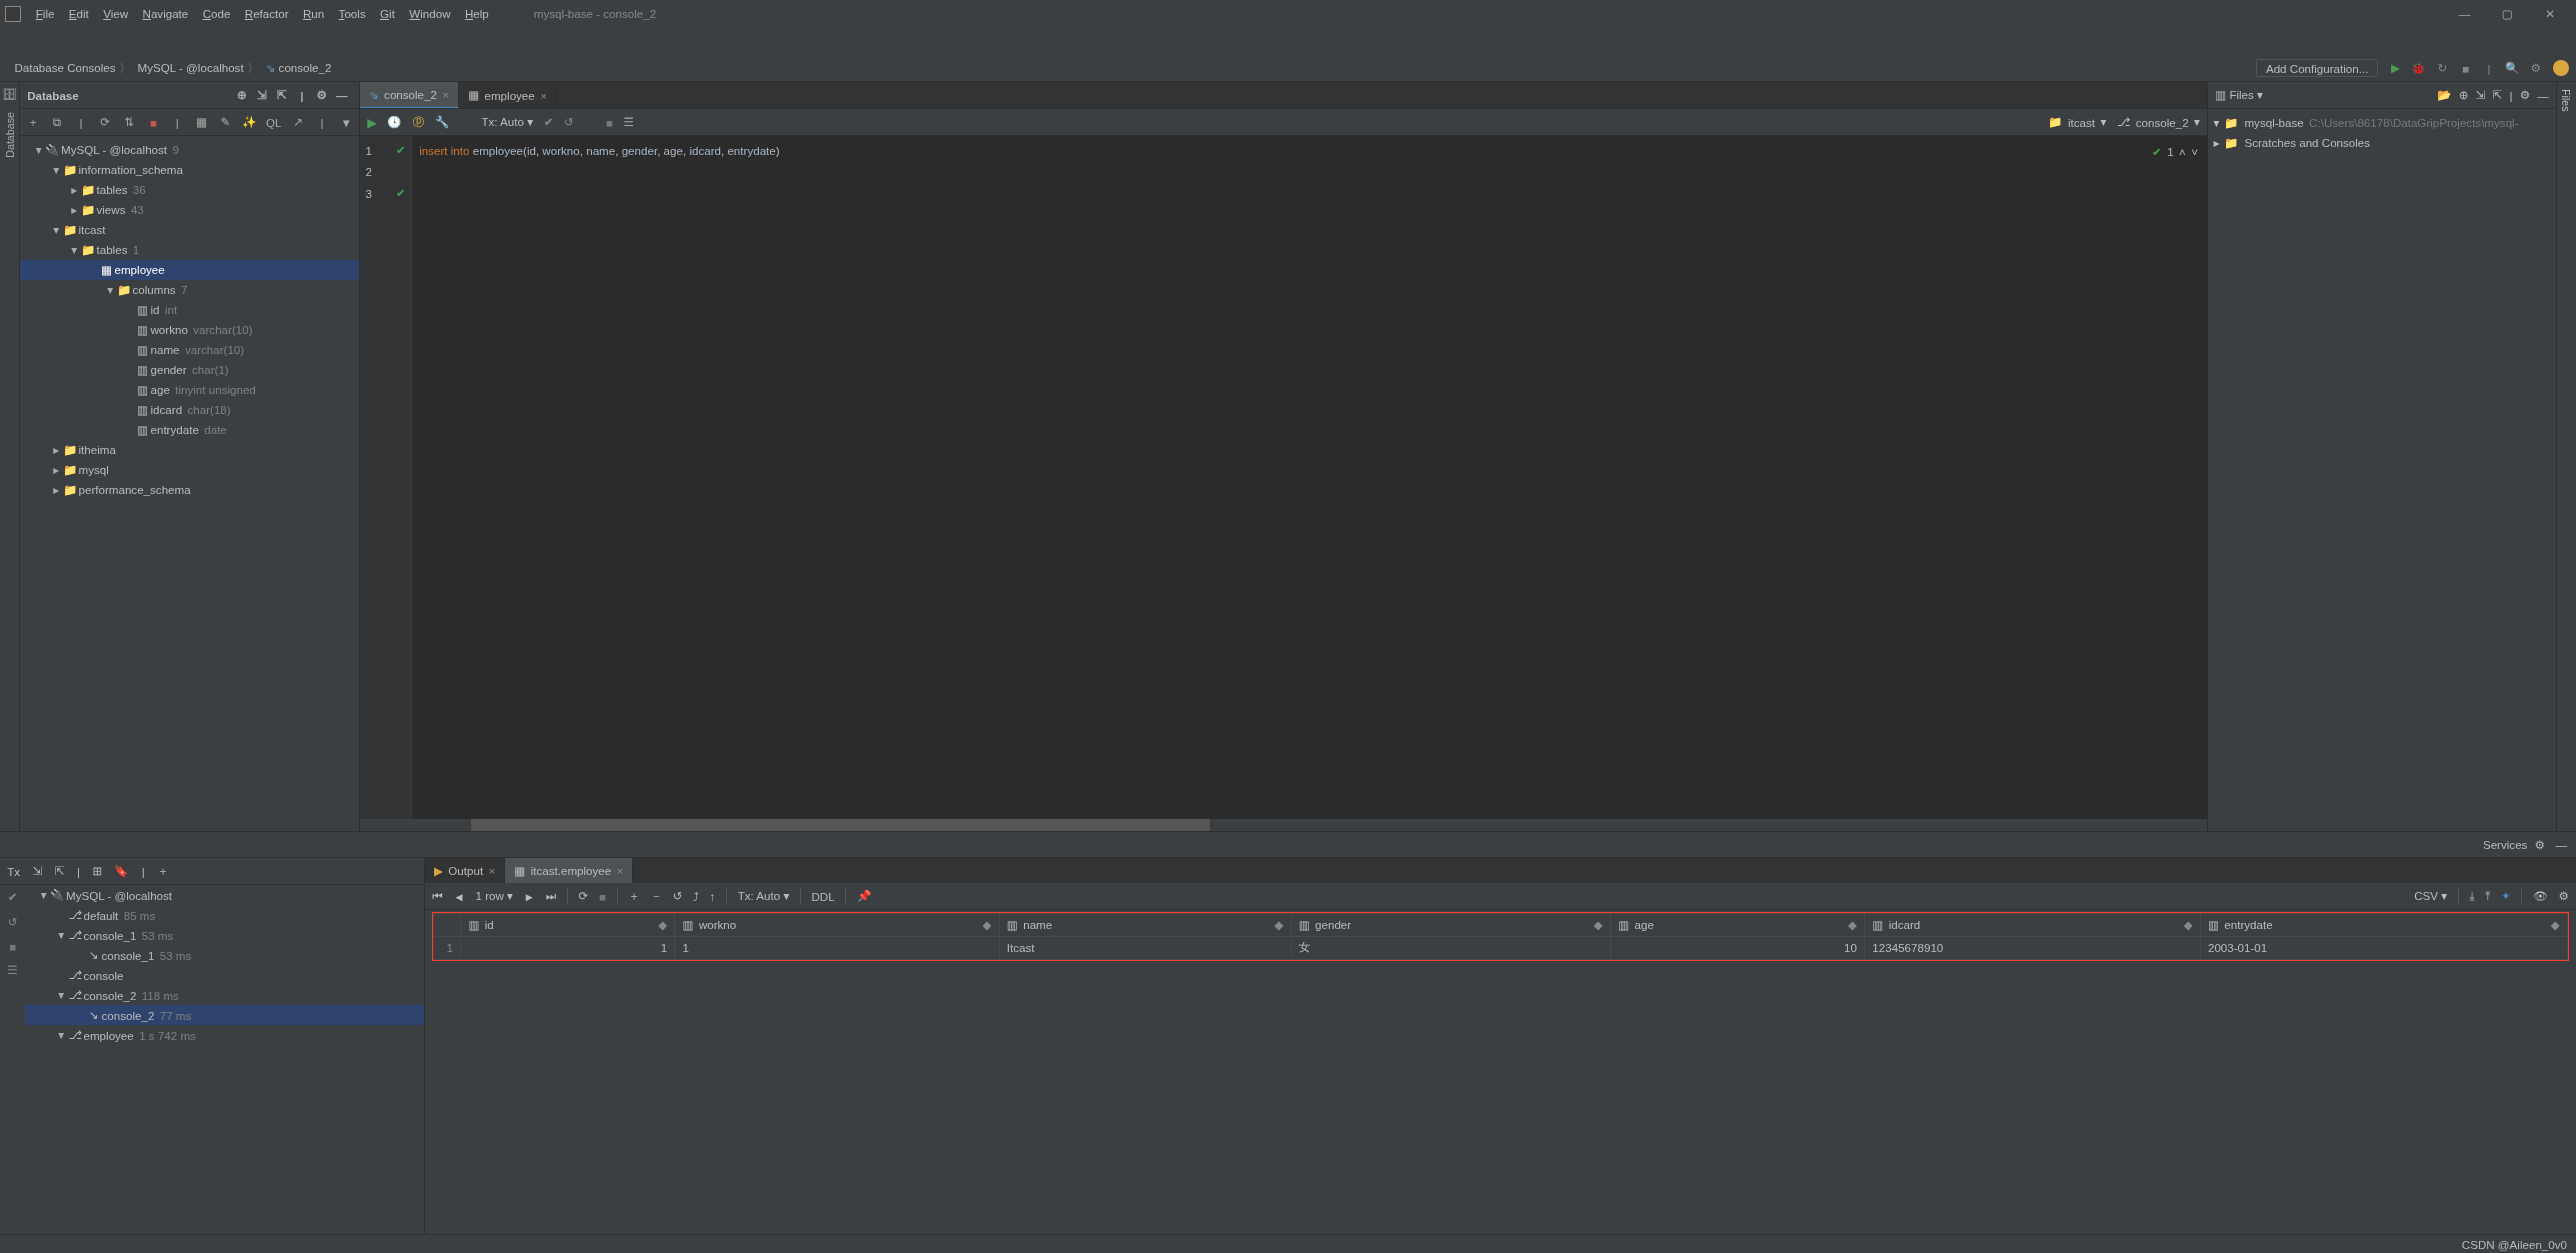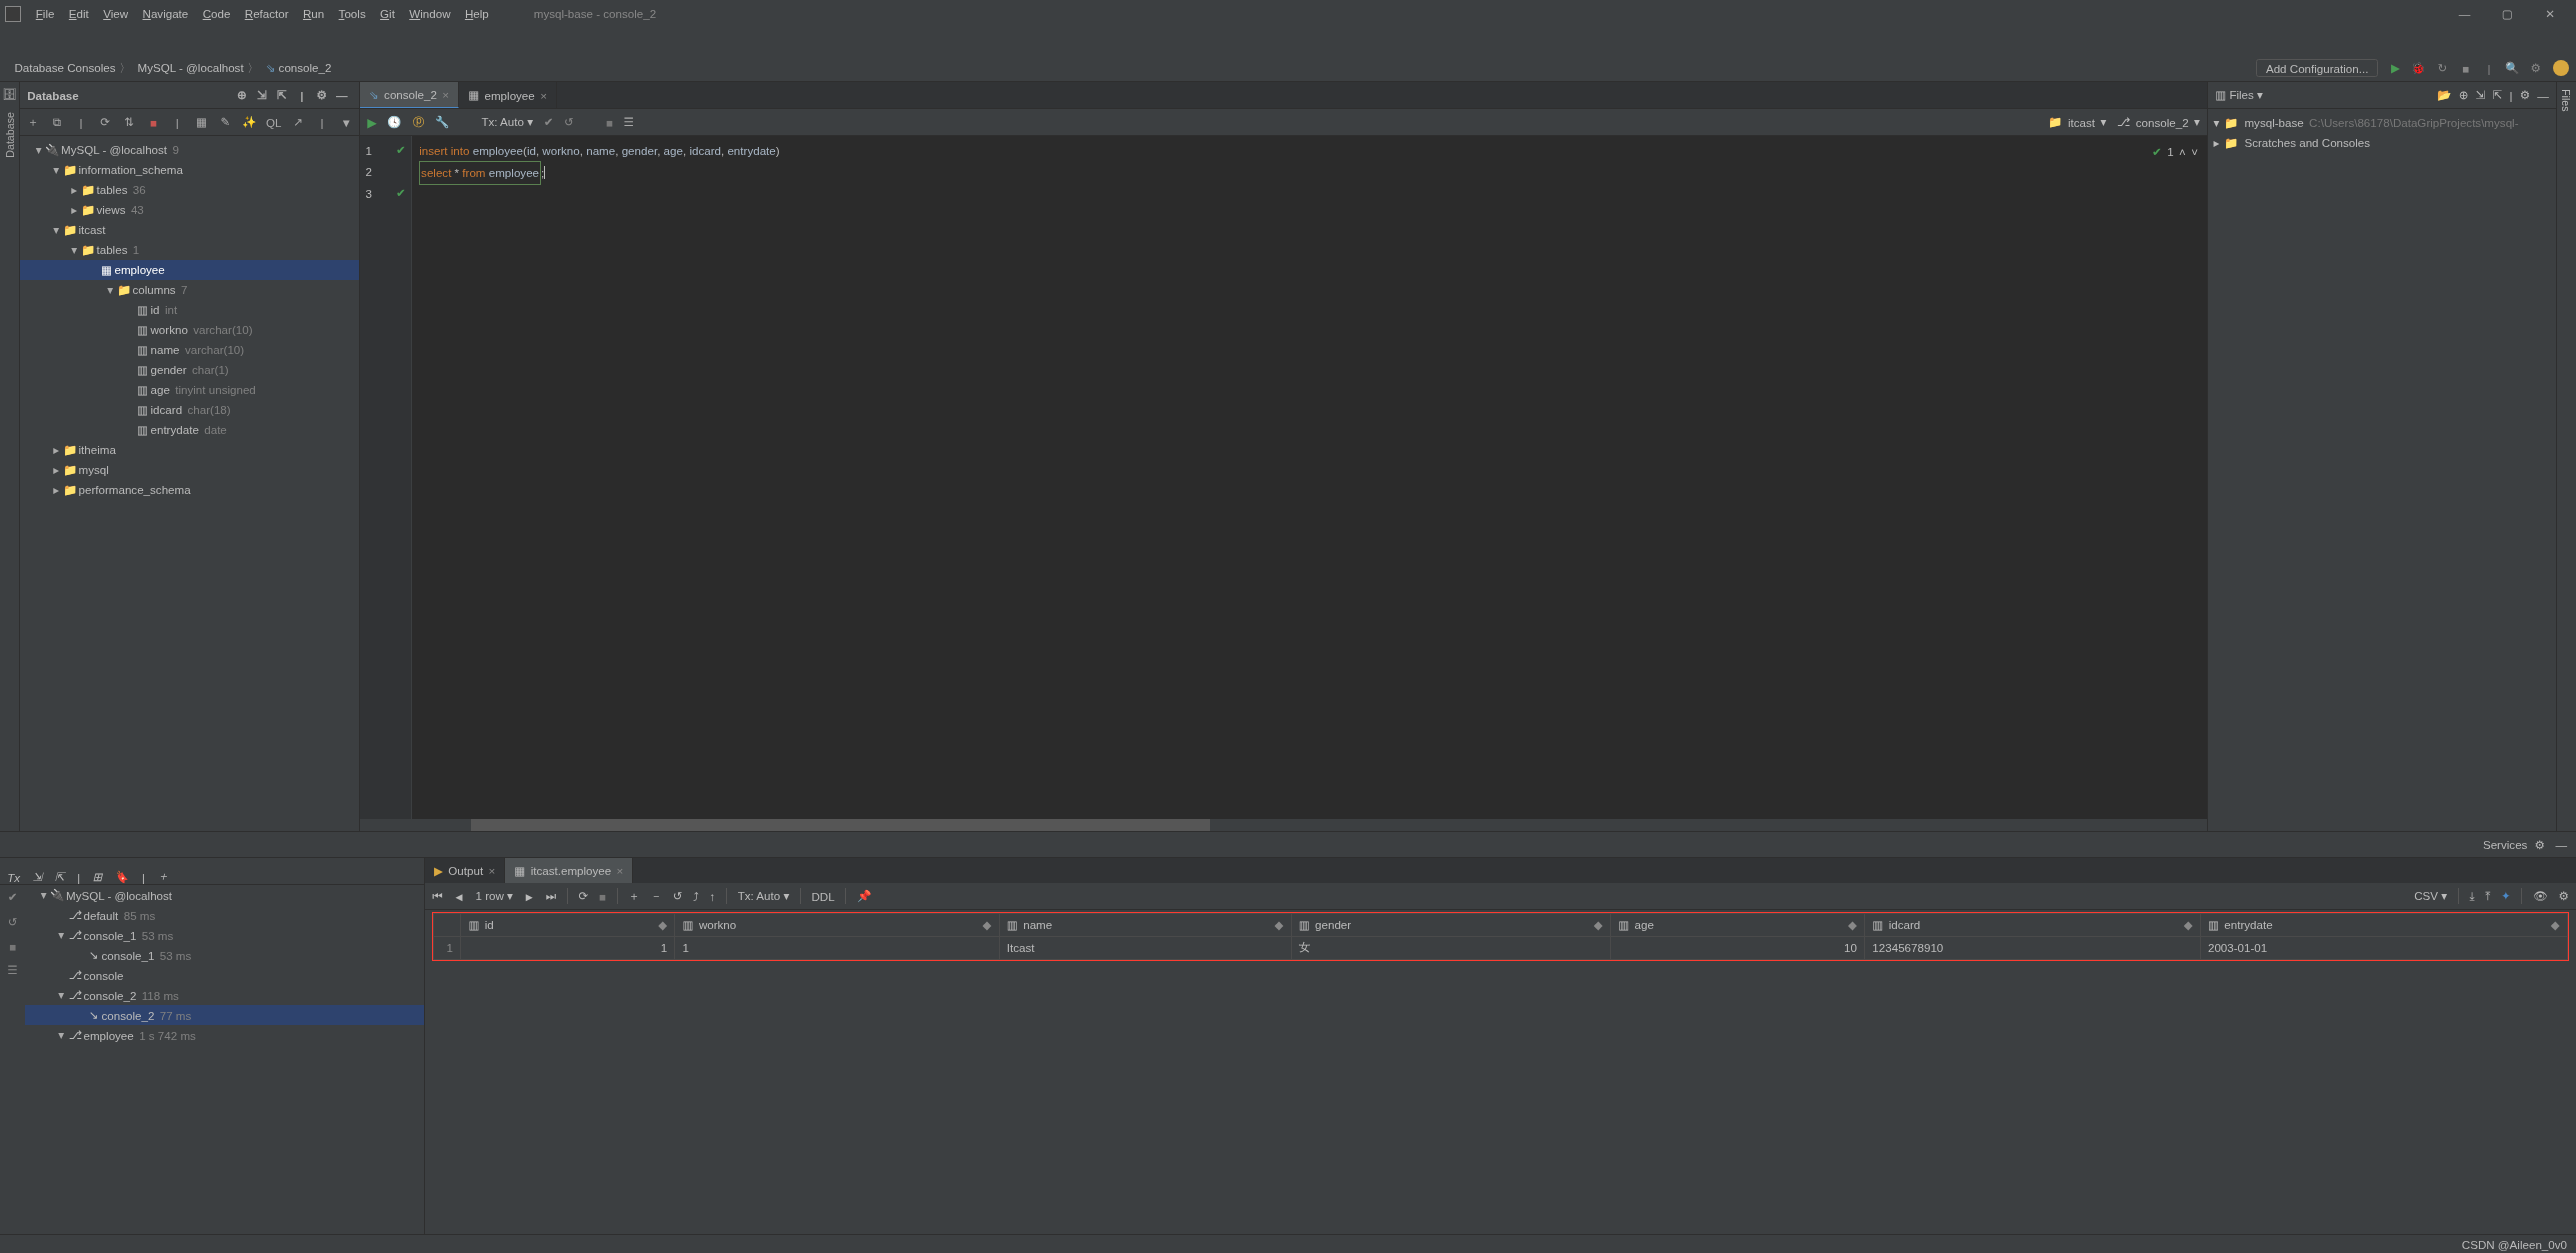--- a/index.html
+++ b/index.html
@@ -83,21 +83,21 @@
   .filesPanel .list{flex:1;padding:3.6px 0;}
   .filesPanel .row{display:flex;align-items:center;height:20px;padding-left:5.4px;gap:5.4px;}
   .filesPanel .path{color:#787878;}
   .gutterR{width:20px;background:var(--bg);border-left:0.9px solid #2e2e2e;}
   .gutterR .lab{writing-mode:vertical-rl;font-size:10.7px;padding-top:7.2px;padding-left:2.7px;}
   .services{display:flex;flex-direction:column;border-top:0.9px solid #2e2e2e;height:403px;}
   .services .hdr{display:flex;align-items:center;height:25px;padding:0 9px;justify-content:flex-end;}
   .svc-body{display:flex;flex:1;min-height:0;border-top:0.9px solid #2e2e2e;}
   .svc-gutter{width:25px;background:var(--bg);display:flex;flex-direction:column;align-items:center;padding-top:5.4px;gap:10.7px;}
   .svc-left{display:flex;flex-direction:column;width:425px;border-right:0.9px solid #2e2e2e;}
-  .svc-tool{display:flex;align-items:flex-end;height:27px;padding:0 7.2px;gap:12.5px;border-bottom:0.9px solid #2e2e2e;font-style:italic;}
+  .svc-tool{display:flex;align-items:center;height:27px;padding:0 7.2px;gap:12.5px;border-bottom:0.9px solid #2e2e2e;}
   .svc-tree{flex:1;overflow:auto;background:var(--bg);}
   .svc-tree .node.sel2{background:#2e436e;}
   .svc-right{flex:1;display:flex;flex-direction:column;min-width:0;}
   .svc-tabs{display:flex;height:25px;background:var(--panel);}
   .svc-tab{display:flex;align-items:center;padding:0 9px;gap:5.4px;border-right:0.9px solid #2e2e2e;}
   .svc-tab.active{background:var(--bg-light);}
   .res-tool{display:flex;align-items:center;height:27px;padding:0 7.2px;gap:10.7px;border-bottom:0.9px solid #2e2e2e;}
   .res-tool .sp{flex:1;}
   .res-tool .sep{width:0.9px;height:16px;background:#555;}
   .grid{flex:1;position:relative;background:var(--bg);}
@@ -359,21 +359,20 @@
           </div>
         <div class="ed-body" id="ed-body">
           <div class="ed-indicator">
             <span style="color:#499c54;">✔</span>
               <span>1</span>
             <span>˄</span>
               <span>˅</span>
           </div>
         <div><span class="kw">insert</span> <span class="kw">into</span> <span class="fn">employee</span>(<span class="p">id</span>, <span class="p">workno</span>, <span class="p">name</span>, <span class="p">gender</span>, <span class="p">age</span>, <span class="p">idcard</span>, <span class="p">entrydate</span>)</div>
             <div></div>
-            <div><span class="ed-box1"><span class="kw">select</span> * <span class="kw">from</span> <span class="id">employee</span></span>;<span style="border-left:0.9px solid #bbb;">&nbsp;</span></div>
           </div>
       </div>
       <div class="ed-scroll">
           <div class="thumb"></div>
         </div>
     </div>
 
     <div class="filesPanel">
       <div class="hdr">
         <span>▥ <span>Files</span> ▾</span>

